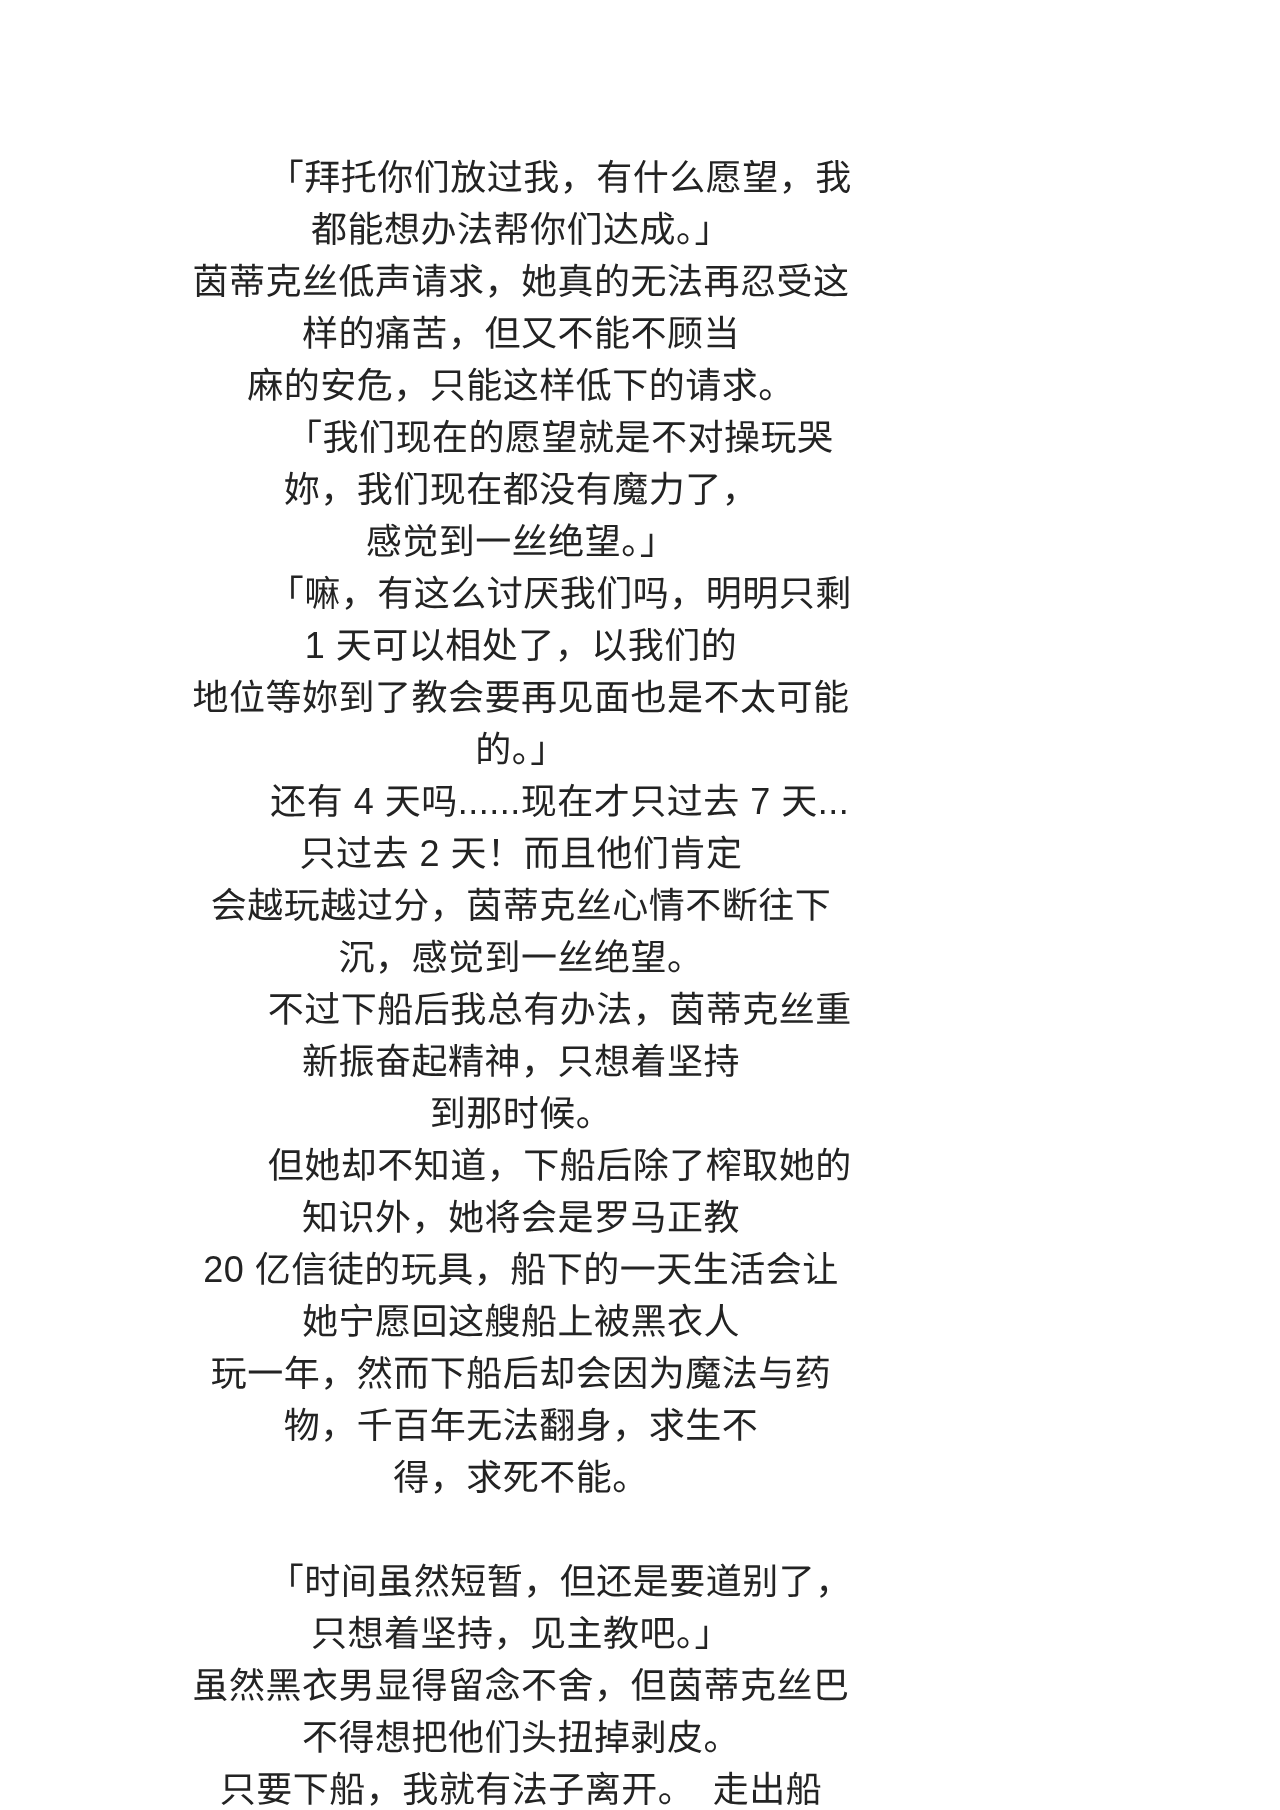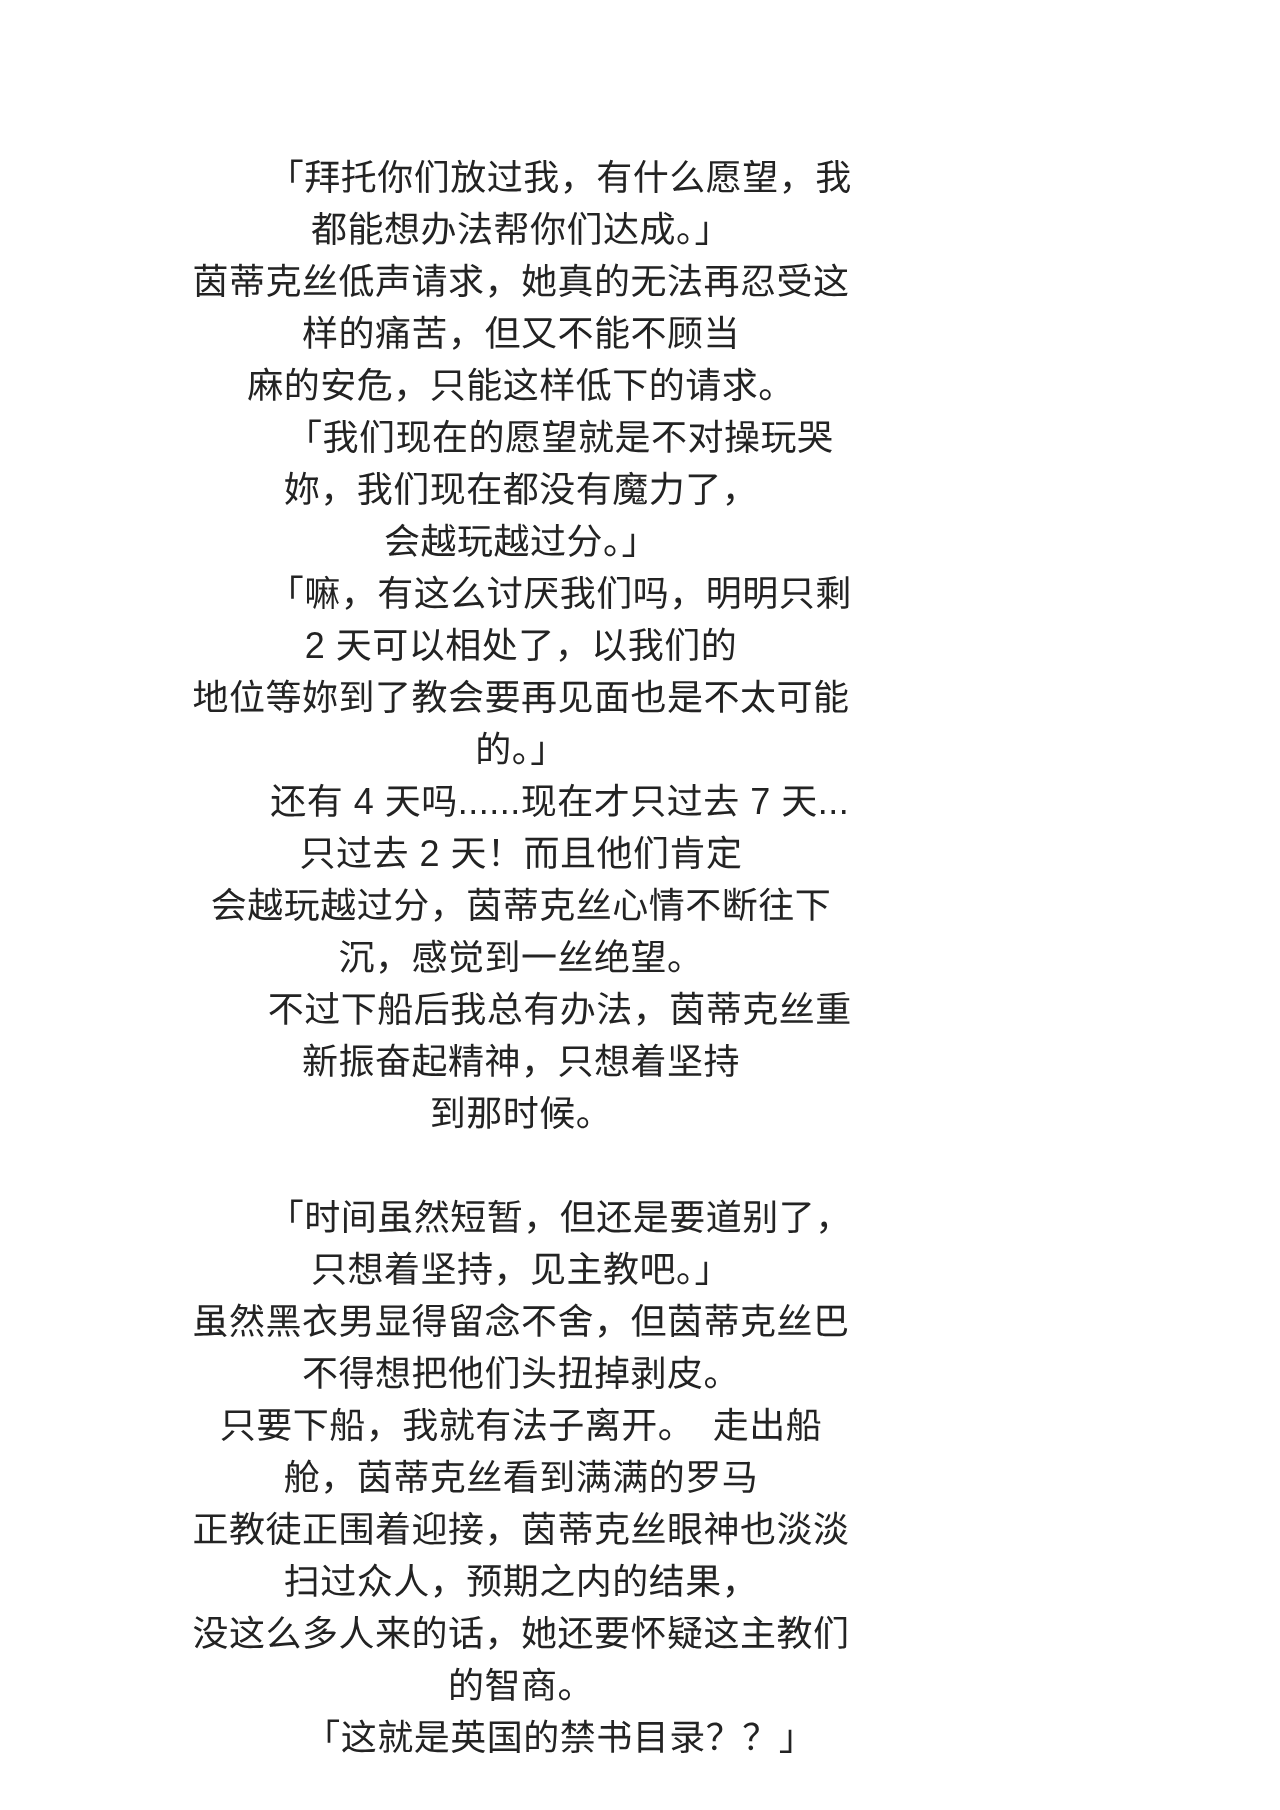--- a/index.html
+++ b/index.html
@@ -37,27 +37,31 @@
   }
 </style>
 </head>
 <body style="background: rgb(255, 255, 255);">
 
 <main class="doc" style="color: rgb(35, 35, 35);">
     <p class="indent">「拜托你们放过我，有什么愿望，我都能想办法帮你们达成。」
 茵蒂克丝低声请求，她真的无法再忍受这样的痛苦，但又不能不顾当
 麻的安危，只能这样低下的请求。</p>
     <p class="indent">「我们现在的愿望就是不对操玩哭妳，我们现在都没有魔力了，
-会越玩越过分。」</p>
-    <p class="indent">「嘛，有这么讨厌我们吗，明明只剩 2 天可以相处了，以我们的
+感觉到一丝绝望。」</p>
+    <p class="indent">「嘛，有这么讨厌我们吗，明明只剩 1 天可以相处了，以我们的
 地位等妳到了教会要再见面也是不太可能的。」</p>
     <p class="indent">还有 4 天吗......现在才只过去 7 天...只过去 2 天！而且他们肯定
 会越玩越过分，茵蒂克丝心情不断往下沉，感觉到一丝绝望。</p>
     <p class="indent">不过下船后我总有办法，茵蒂克丝重新振奋起精神，只想着坚持
 到那时候。</p>
+    <p class="indent">但她却不知道，下船后除了榨取她的知识外，她将会是罗马正教
+20 亿信徒的玩具，船下的一天生活会让她宁愿回这艘船上被黑衣人
+玩一年，然而下船后却会因为魔法与药物，千百年无法翻身，求生不
+得，求死不能。</p>
     <p class="spacer"></p>
     <p class="indent">「时间虽然短暂，但还是要道别了，只想着坚持，见主教吧。」
 虽然黑衣男显得留念不舍，但茵蒂克丝巴不得想把他们头扭掉剥皮。
 只要下船，我就有法子离开。　走出船舱，茵蒂克丝看到满满的罗马
 正教徒正围着迎接，茵蒂克丝眼神也淡淡扫过众人，预期之内的结果，
 没这么多人来的话，她还要怀疑这主教们的智商。</p>
     <p class="indent">「这就是英国的禁书目录？？」</p>
   </main>
 
 </body></html>

